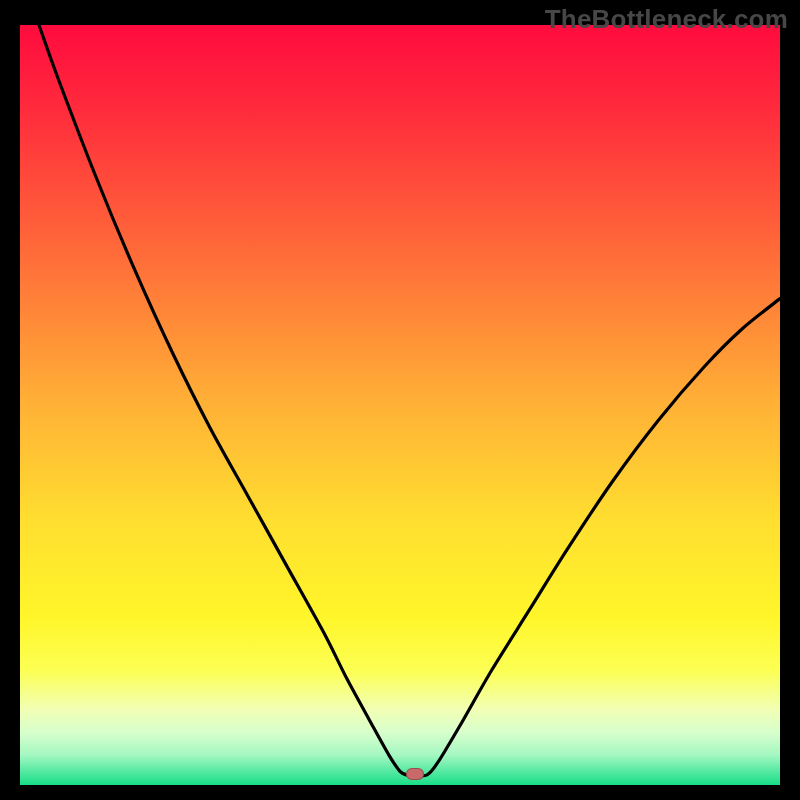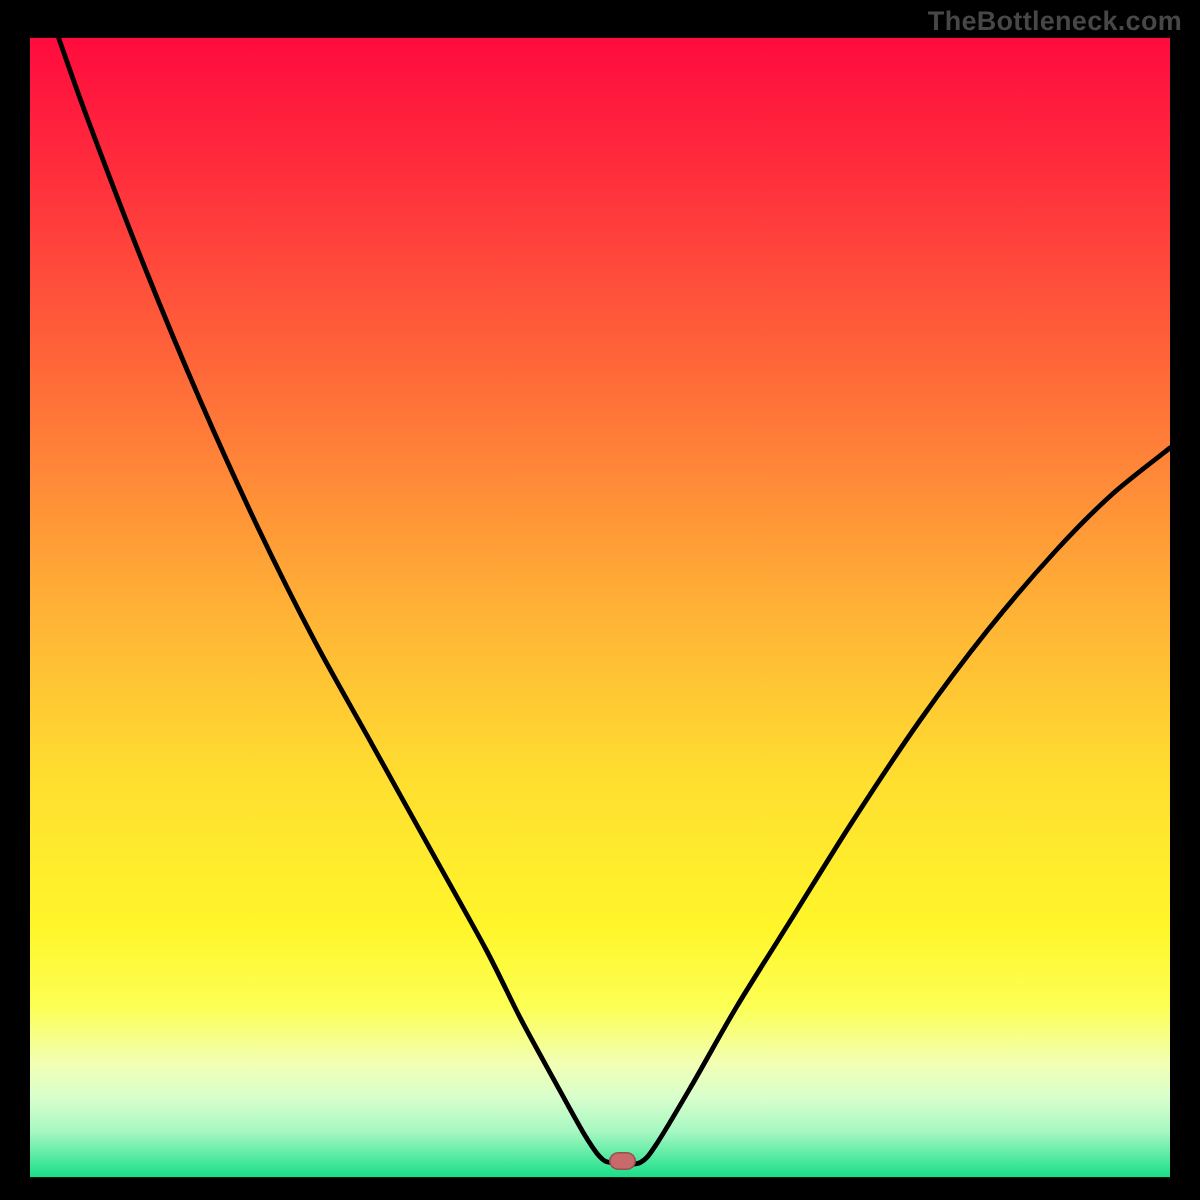--- a/index.html
+++ b/index.html
@@ -14,21 +14,21 @@
   .frame {
     position: relative;
     width: 800px;
     height: 800px;
     background: #000;
   }
   .watermark {
     position: absolute;
     top: 4px;
     right: 12px;
-    font-size: 18px;
+    font-size: 26px;
     font-weight: 600;
     color: #474747;
     letter-spacing: 0.2px;
     z-index: 5;
   }
   .plot {
     position: absolute;
     left: 20px;
     top: 25px;
     width: 760px;

